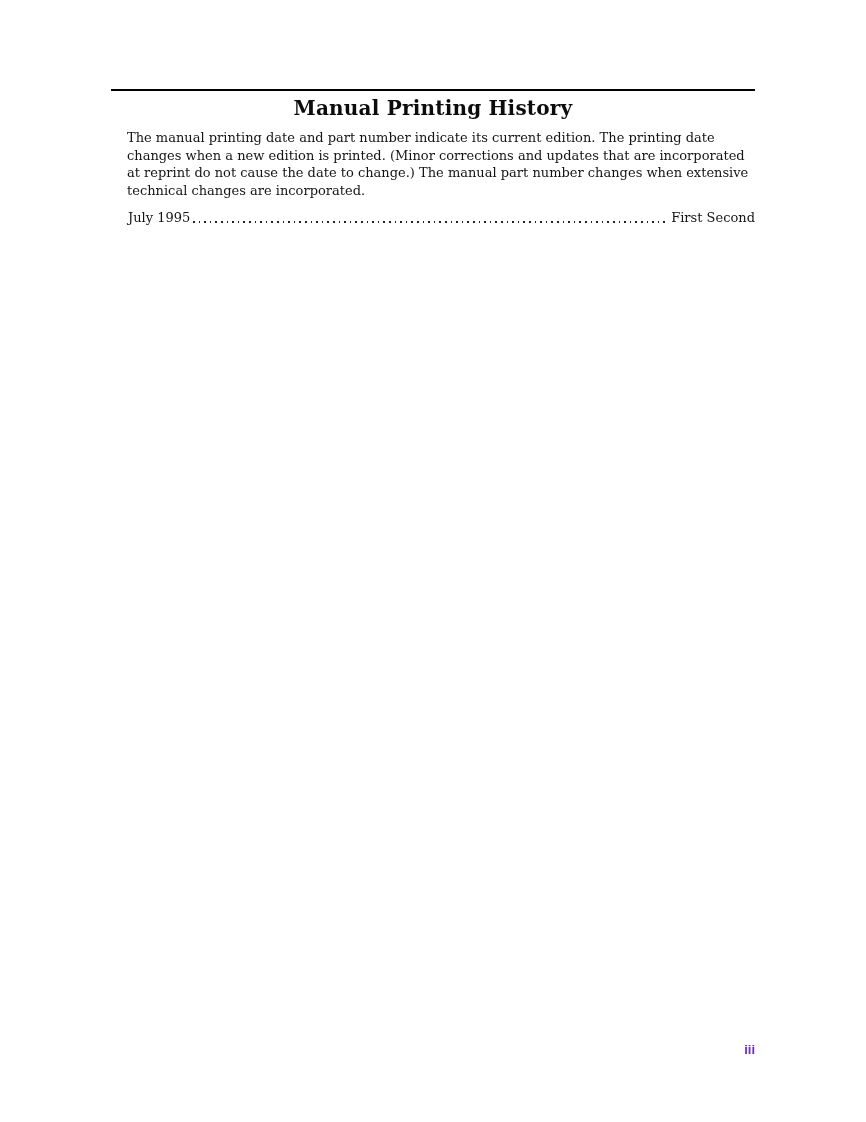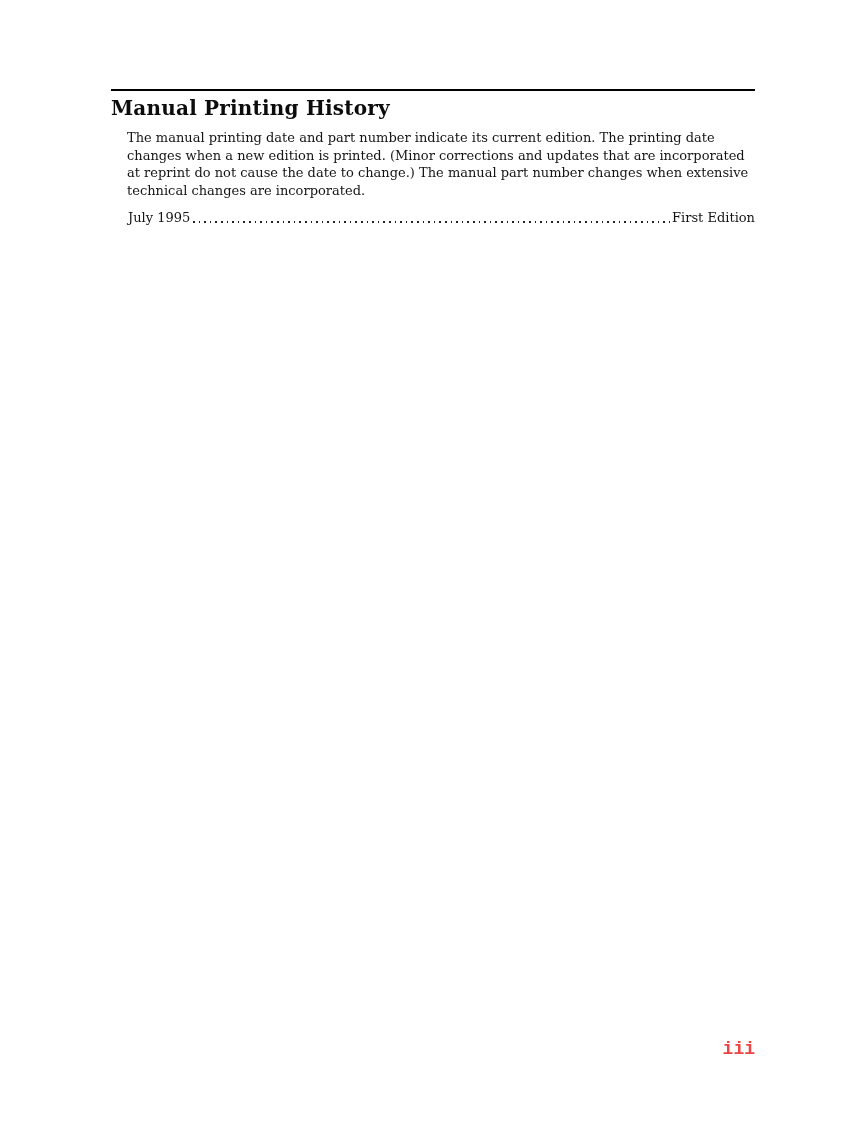--- a/index.html
+++ b/index.html
@@ -25,20 +25,21 @@
     border-top: 2px solid #000000;
     width: 100%;
   }
   h1.title {
     margin: 6px 0 0 0;
     font-size: 20px;
     line-height: 23px;
     font-weight: bold;
     letter-spacing: 0.2px;
     color: #0c0c0c;
+    text-align: center;
   }
   p.intro {
     margin: 9px 0 0 16px;
     font-size: 13px;
     line-height: 17.5px;
     color: #141414;
   }
   .editions {
     margin-top: 10px;
     padding-left: 17px;
@@ -61,37 +62,37 @@
     background-image: repeating-linear-gradient(
       90deg,
       #222222 0px, #222222 1.6px,
       transparent 1.6px, transparent 5.6px
     );
   }
   .folio {
     position: absolute;
     top: 1042px;
     right: 111px;
-    font-family: Liberation Mono, monospace;
+    font-family: Liberation Sans, sans-serif;
     font-weight: bold;
-    font-size: 18px;
+    font-size: 13px;
     line-height: 15px;
-    color: #ef4444;
+    color: #6d28d9;
   }
 </style>
 </head>
 <body>
 
 <div class="page">
   <div class="content">
     <hr class="top-rule">
     <h1 class="title">Manual Printing History</h1>
     <p class="intro">The manual printing date and part number indicate its current edition. The printing date changes when a new edition is printed. (Minor corrections and updates that are incorporated at reprint do not cause the date to change.) The manual part number changes when extensive technical changes are incorporated.</p>
     <div class="editions">
       <div class="edition-line">
         <span class="date">July 1995</span>
         <span class="leader"></span>
-        <span class="label">First Edition</span>
+        <span class="label">First Second</span>
       </div>
     </div>
   </div>
   <div class="folio">iii</div>
 </div>
 
 </body></html>

